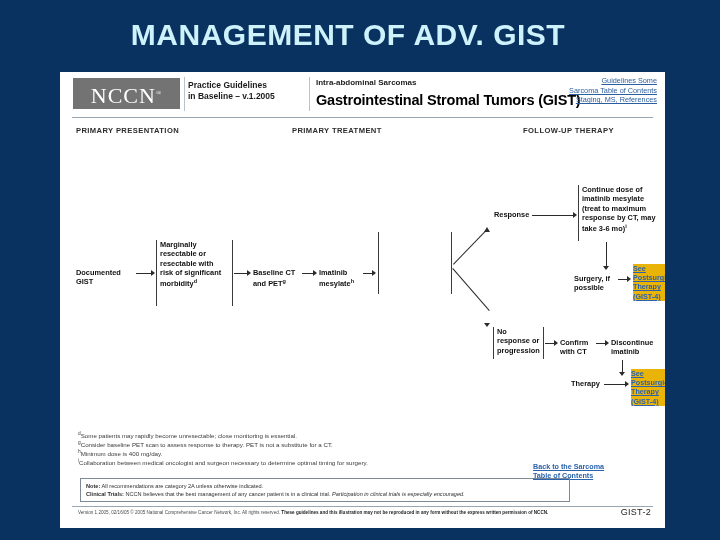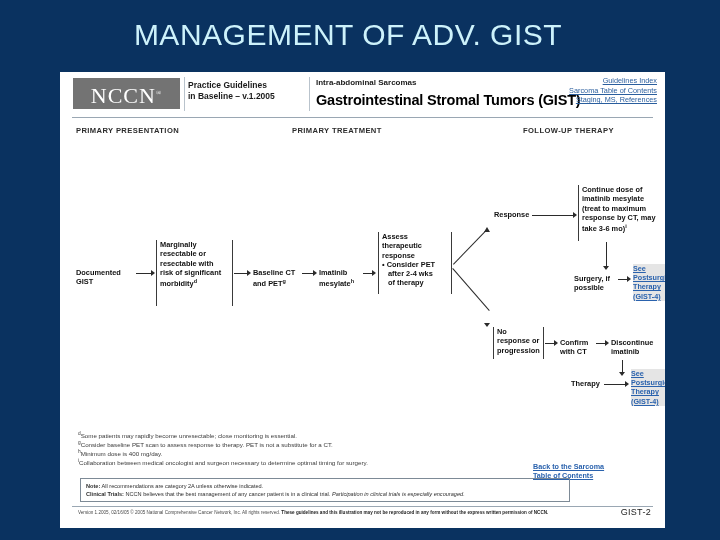--- a/index.html
+++ b/index.html
@@ -10,21 +10,21 @@
   }
   .slide{position:relative;width:720px;height:540px;}
 
   
   .slide-title{
     position:absolute;left:0;top:18px;width:696px;
     text-align:center;
     color:#cdf2fb;
     font-size:30px;
     letter-spacing:.5px;
-    font-weight:400;
+    font-weight:700;
   }
 
   
   .page{
     position:absolute;left:60px;top:72px;width:605px;height:456px;
     background:#ffffff;
     box-sizing:border-box;
     overflow:hidden;
   }
   .page-inner{position:absolute;left:0;top:0;width:605px;height:456px;}
@@ -91,21 +91,21 @@
   }
   .diag{position:absolute;background:#2b2b2b;height:1px;transform-origin:0 0;}
   .arrow-ur{
     position:absolute;width:0;height:0;
     border-left:3px solid transparent;border-right:3px solid transparent;
     border-bottom:5px solid #2b2b2b;
   }
   .link{
     position:absolute;font-size:7.2px;line-height:9.2px;
     color:#2a62ad;font-weight:bold;text-decoration:underline;
-    background:#e5e5e5;
+    background:#eab308;
   }
 
   
   .fn{
     position:absolute;font-size:6.2px;line-height:8.6px;color:#3a3a3a;
     white-space:nowrap;
   }
   .fn sup{font-size:4.8px;vertical-align:super;}
   .toc-link{
     position:absolute;font-size:7.2px;line-height:9.4px;
@@ -146,21 +146,21 @@
         </div>
         <div class="pg-lines">
           <div>Practice Guidelines</div>
           <div>in Baseline – v.1.2005</div>
         </div>
         <div class="vrule" style="left:124px;top:5px;height:34px;"></div>
         <div class="vrule" style="left:249px;top:5px;height:34px;"></div>
         <div class="sarc-sub">Intra-abdominal Sarcomas</div>
         <div class="gist-title">Gastrointestinal Stromal Tumors (GIST)</div>
         <div class="hdr-links">
-          <span>Guidelines Index</span>
+          <span>Guidelines Some</span>
           <span>Sarcoma Table of Contents</span>
           <span>Staging, MS, References</span>
         </div>
         <div class="hdr-rule"></div>
       </div>
 
       <div class="colhead" style="left:16px;top:54px;">PRIMARY PRESENTATION</div>
       <div class="colhead" style="left:232px;top:54px;">PRIMARY TREATMENT</div>
       <div class="colhead" style="left:463px;top:54px;">FOLLOW-UP THERAPY</div>
 
@@ -178,28 +178,20 @@
 
         <div class="node" style="left:193px;top:196px;width:48px;"><span>Baseline CT and PET</span><sup>g</sup></div>
         <div class="hline" style="left:242px;top:201px;width:12px;"></div>
         <div class="arrow-r" style="left:253px;top:198px;"></div>
 
         <div class="node" style="left:259px;top:196px;width:44px;"><span>Imatinib mesylate</span><sup>h</sup></div>
         <div class="hline" style="left:303px;top:201px;width:10px;"></div>
         <div class="arrow-r" style="left:312px;top:198px;"></div>
 
         <div class="bar" style="left:318px;top:160px;height:62px;"></div>
-        <div class="node" style="left:322px;top:160px;width:64px;">
-          <div>Assess</div>
-          <div>therapeutic</div>
-          <div>response</div>
-          <div>• Consider PET</div>
-          <div style="padding-left:6px;">after 2-4 wks</div>
-          <div style="padding-left:6px;">of therapy</div>
-        </div>
         <div class="bar" style="left:391px;top:160px;height:62px;"></div>
 
         <div class="diag" style="left:393px;top:192px;width:48px;transform:rotate(-46deg);"></div>
         <div class="arrow-ur" style="left:424px;top:155px;"></div>
         <div class="diag" style="left:393px;top:196px;width:56px;transform:rotate(49deg);"></div>
         <div class="arrow-d" style="left:424px;top:251px;"></div>
 
         <div class="node" style="left:434px;top:138px;width:40px;">Response</div>
         <div class="hline" style="left:472px;top:143px;width:42px;"></div>
         <div class="arrow-r" style="left:513px;top:140px;"></div>

